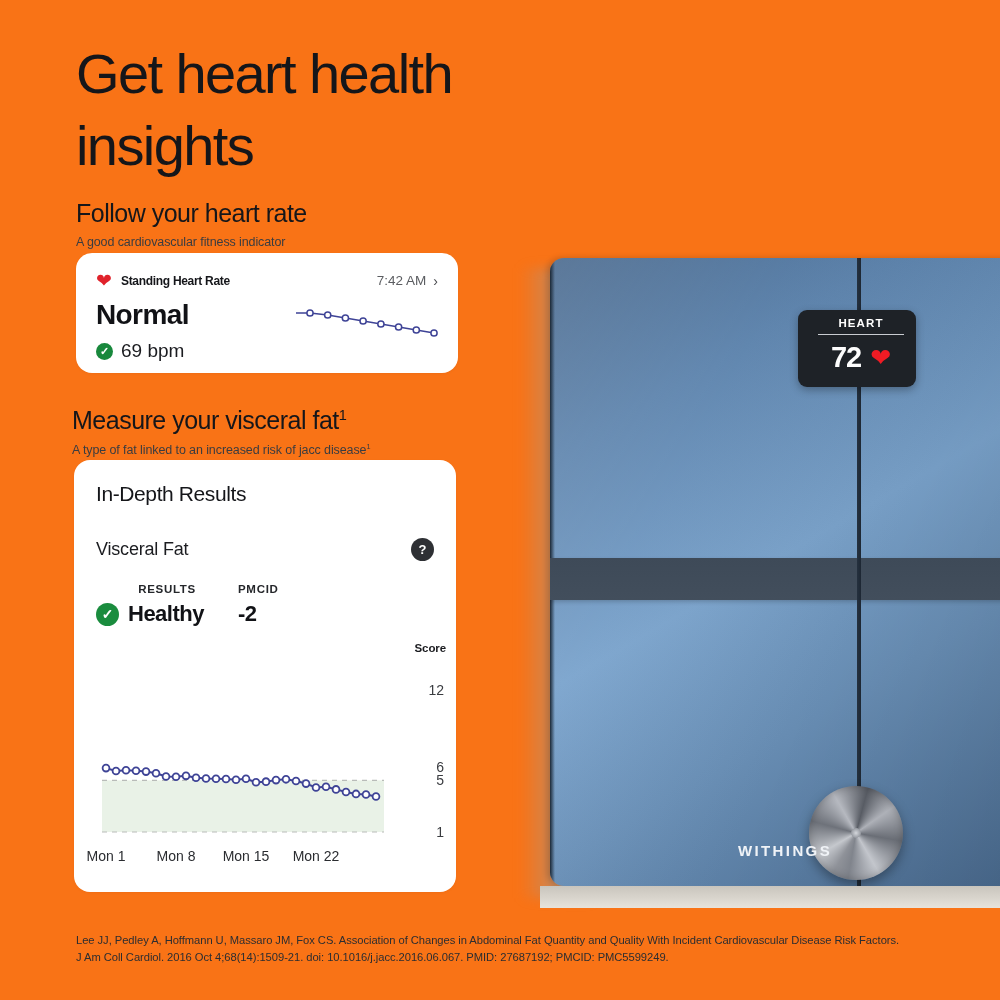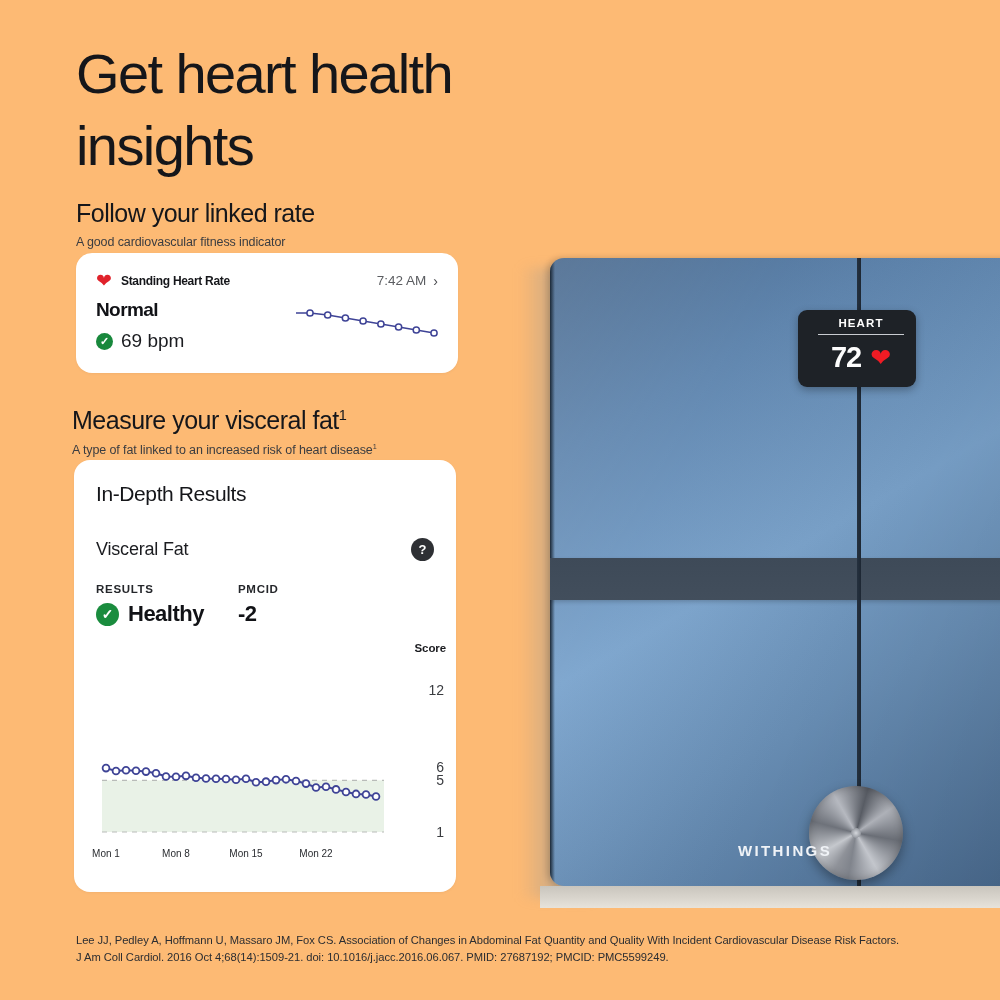--- a/index.html
+++ b/index.html
@@ -2,21 +2,21 @@
 <html><head>
 <meta charset="utf-8">
 <style>
   * { box-sizing: border-box; margin: 0; padding: 0; }
   html, body {
     width: 1000px; height: 1000px;
     background: #f2efe9;
     font-family: "Liberation Sans", sans-serif;
     overflow: hidden;
   }
-  .page { position: relative; width: 1000px; height: 1000px; background: #fdba74; }
+  .page { position: relative; width: 1000px; height: 1000px; background: #f97316; }
 
   
   .headline {
     position: absolute; left: 76px; top: 38px; width: 520px;
     font-size: 56px; line-height: 1.28; font-weight: 400;
     letter-spacing: -1.6px; color: #15161a;
   }
 
   
   .sec-hr { position: absolute; left: 76px; top: 198px; width: 400px; }
@@ -40,21 +40,21 @@
     width: 382px; height: 120px; padding: 18px 20px 0 20px;
   }
   .hr-row1 { display: flex; align-items: center; }
   .heart-glyph { color: #e0222b; font-size: 19px; line-height: 1; margin-right: 9px; }
   .hr-label { font-size: 12px; font-weight: 700; color: #15161a; letter-spacing: -0.3px; }
   .hr-right { margin-left: auto; display: flex; align-items: center; gap: 7px; }
   .hr-time { font-size: 13.5px; color: #5b5d61; text-align: right; }
   .chev { font-size: 14px; color: #4a4c50; line-height: 1; }
 
   .hr-body { position: relative; margin-top: 9px; }
-  .hr-status { font-size: 19px; font-weight: 700; color: #111216; letter-spacing: -0.6px; }
+  .hr-status { font-size: 28px; font-weight: 700; color: #111216; letter-spacing: -0.6px; }
   .hr-bpm-row { display: flex; align-items: center; gap: 8px; margin-top: 9px; }
   .check {
     width: 17px; height: 17px; border-radius: 50%; background: #18883c;
     display: flex; align-items: center; justify-content: center;
     color: #fff; font-size: 11px; font-weight: 700; line-height: 1;
   }
   .hr-bpm { font-size: 19px; color: #1b1c20; }
   .hr-spark { position: absolute; right: -6px; top: 4px; }
 
   
@@ -69,21 +69,21 @@
   }
   .vf-metric-row {
     display: flex; align-items: center; margin-top: 32px;
   }
   .vf-metric-name { font-size: 18px; color: #1b1c20; letter-spacing: -0.2px; }
   .help-icon {
     margin-left: auto; width: 23px; height: 23px; border-radius: 50%;
     background: #2e3034; color: #fff; font-size: 13px; font-weight: 700;
     display: flex; align-items: center; justify-content: center; line-height: 1;
   }
-  .vf-headers { display: flex; margin-top: 22px; }
+  .vf-headers { display: flex; margin-top: 22px; text-align: center; }
   .vf-h { font-size: 11.5px; font-weight: 700; letter-spacing: 0.7px; color: #25272b; }
   .vf-h.results { width: 142px; }
   .vf-values { display: flex; align-items: center; margin-top: 6px; }
   .vf-res { display: flex; align-items: center; gap: 9px; width: 142px; }
   .check-lg {
     width: 23px; height: 23px; border-radius: 50%; background: #1a8c3e;
     display: flex; align-items: center; justify-content: center;
     color: #fff; font-size: 14px; font-weight: 700; line-height: 1;
   }
   .vf-res-text { font-size: 22px; font-weight: 700; color: #111216; letter-spacing: -0.5px; }
@@ -98,21 +98,21 @@
     color: #1b1c20; letter-spacing: -0.1px;
   }
   .y-tick {
     position: absolute; right: 2px; font-size: 14px; color: #3a3c40;
     transform: translateY(-50%);
   }
   .x-labels {
     position: absolute; left: 0; top: 206px; width: 300px; height: 22px;
   }
   .x-lab {
-    position: absolute; font-size: 10px; color: #2a2c30; transform: translateX(-50%);
+    position: absolute; font-size: 14px; color: #2a2c30; transform: translateX(-50%);
   }
 
   
   .device-area { position: absolute; left: 500px; top: 0; width: 500px; height: 1000px; }
   .dev-shadow {
     position: absolute; left: 20px; top: 268px; width: 70px; height: 630px;
     background: linear-gradient(to right, rgba(170,165,158,0) 0%, rgba(160,155,148,0.75) 75%, rgba(150,146,140,0.9) 100%);
     filter: blur(6px);
   }
   .scale {
@@ -192,21 +192,21 @@
   }
 </style>
 </head>
 <body>
 
 <div class="page">
 
   <h1 class="headline">Get heart health insights</h1>
 
   <div class="sec-hr">
-    <div class="sec-title">Follow your linked rate</div>
+    <div class="sec-title">Follow your heart rate</div>
     <div class="sec-sub">A good cardiovascular fitness indicator</div>
   </div>
 
   <div class="card hr-card">
     <div class="hr-row1">
       <span class="heart-glyph">❤</span>
       <span class="hr-label">Standing Heart Rate</span>
       <span class="hr-right">
         <span class="hr-time">7:42 AM</span>
         <span class="chev">›</span>
@@ -231,21 +231,21 @@
               <circle cx="120.3" cy="27.0" r="3.1" fill="#ffffff" stroke="#3e4396" stroke-width="1.5"></circle>
               <circle cx="138.0" cy="30.0" r="3.1" fill="#ffffff" stroke="#3e4396" stroke-width="1.5"></circle>
             </g>
         </svg>
       </div>
     </div>
   </div>
 
   <div class="sec-vf">
     <div class="sec-title"><span>Measure your visceral fat</span><sup>1</sup></div>
-    <div class="sec-sub"><span>A type of fat linked to an increased risk of heart disease</span><sup>1</sup></div>
+    <div class="sec-sub"><span>A type of fat linked to an increased risk of jacc disease</span><sup>1</sup></div>
   </div>
 
   <div class="card vf-card">
     <div class="vf-card-title">In-Depth Results</div>
 
     <div class="vf-metric-row">
       <span class="vf-metric-name">Visceral Fat</span>
       <span class="help-icon">?</span>
     </div>
 

